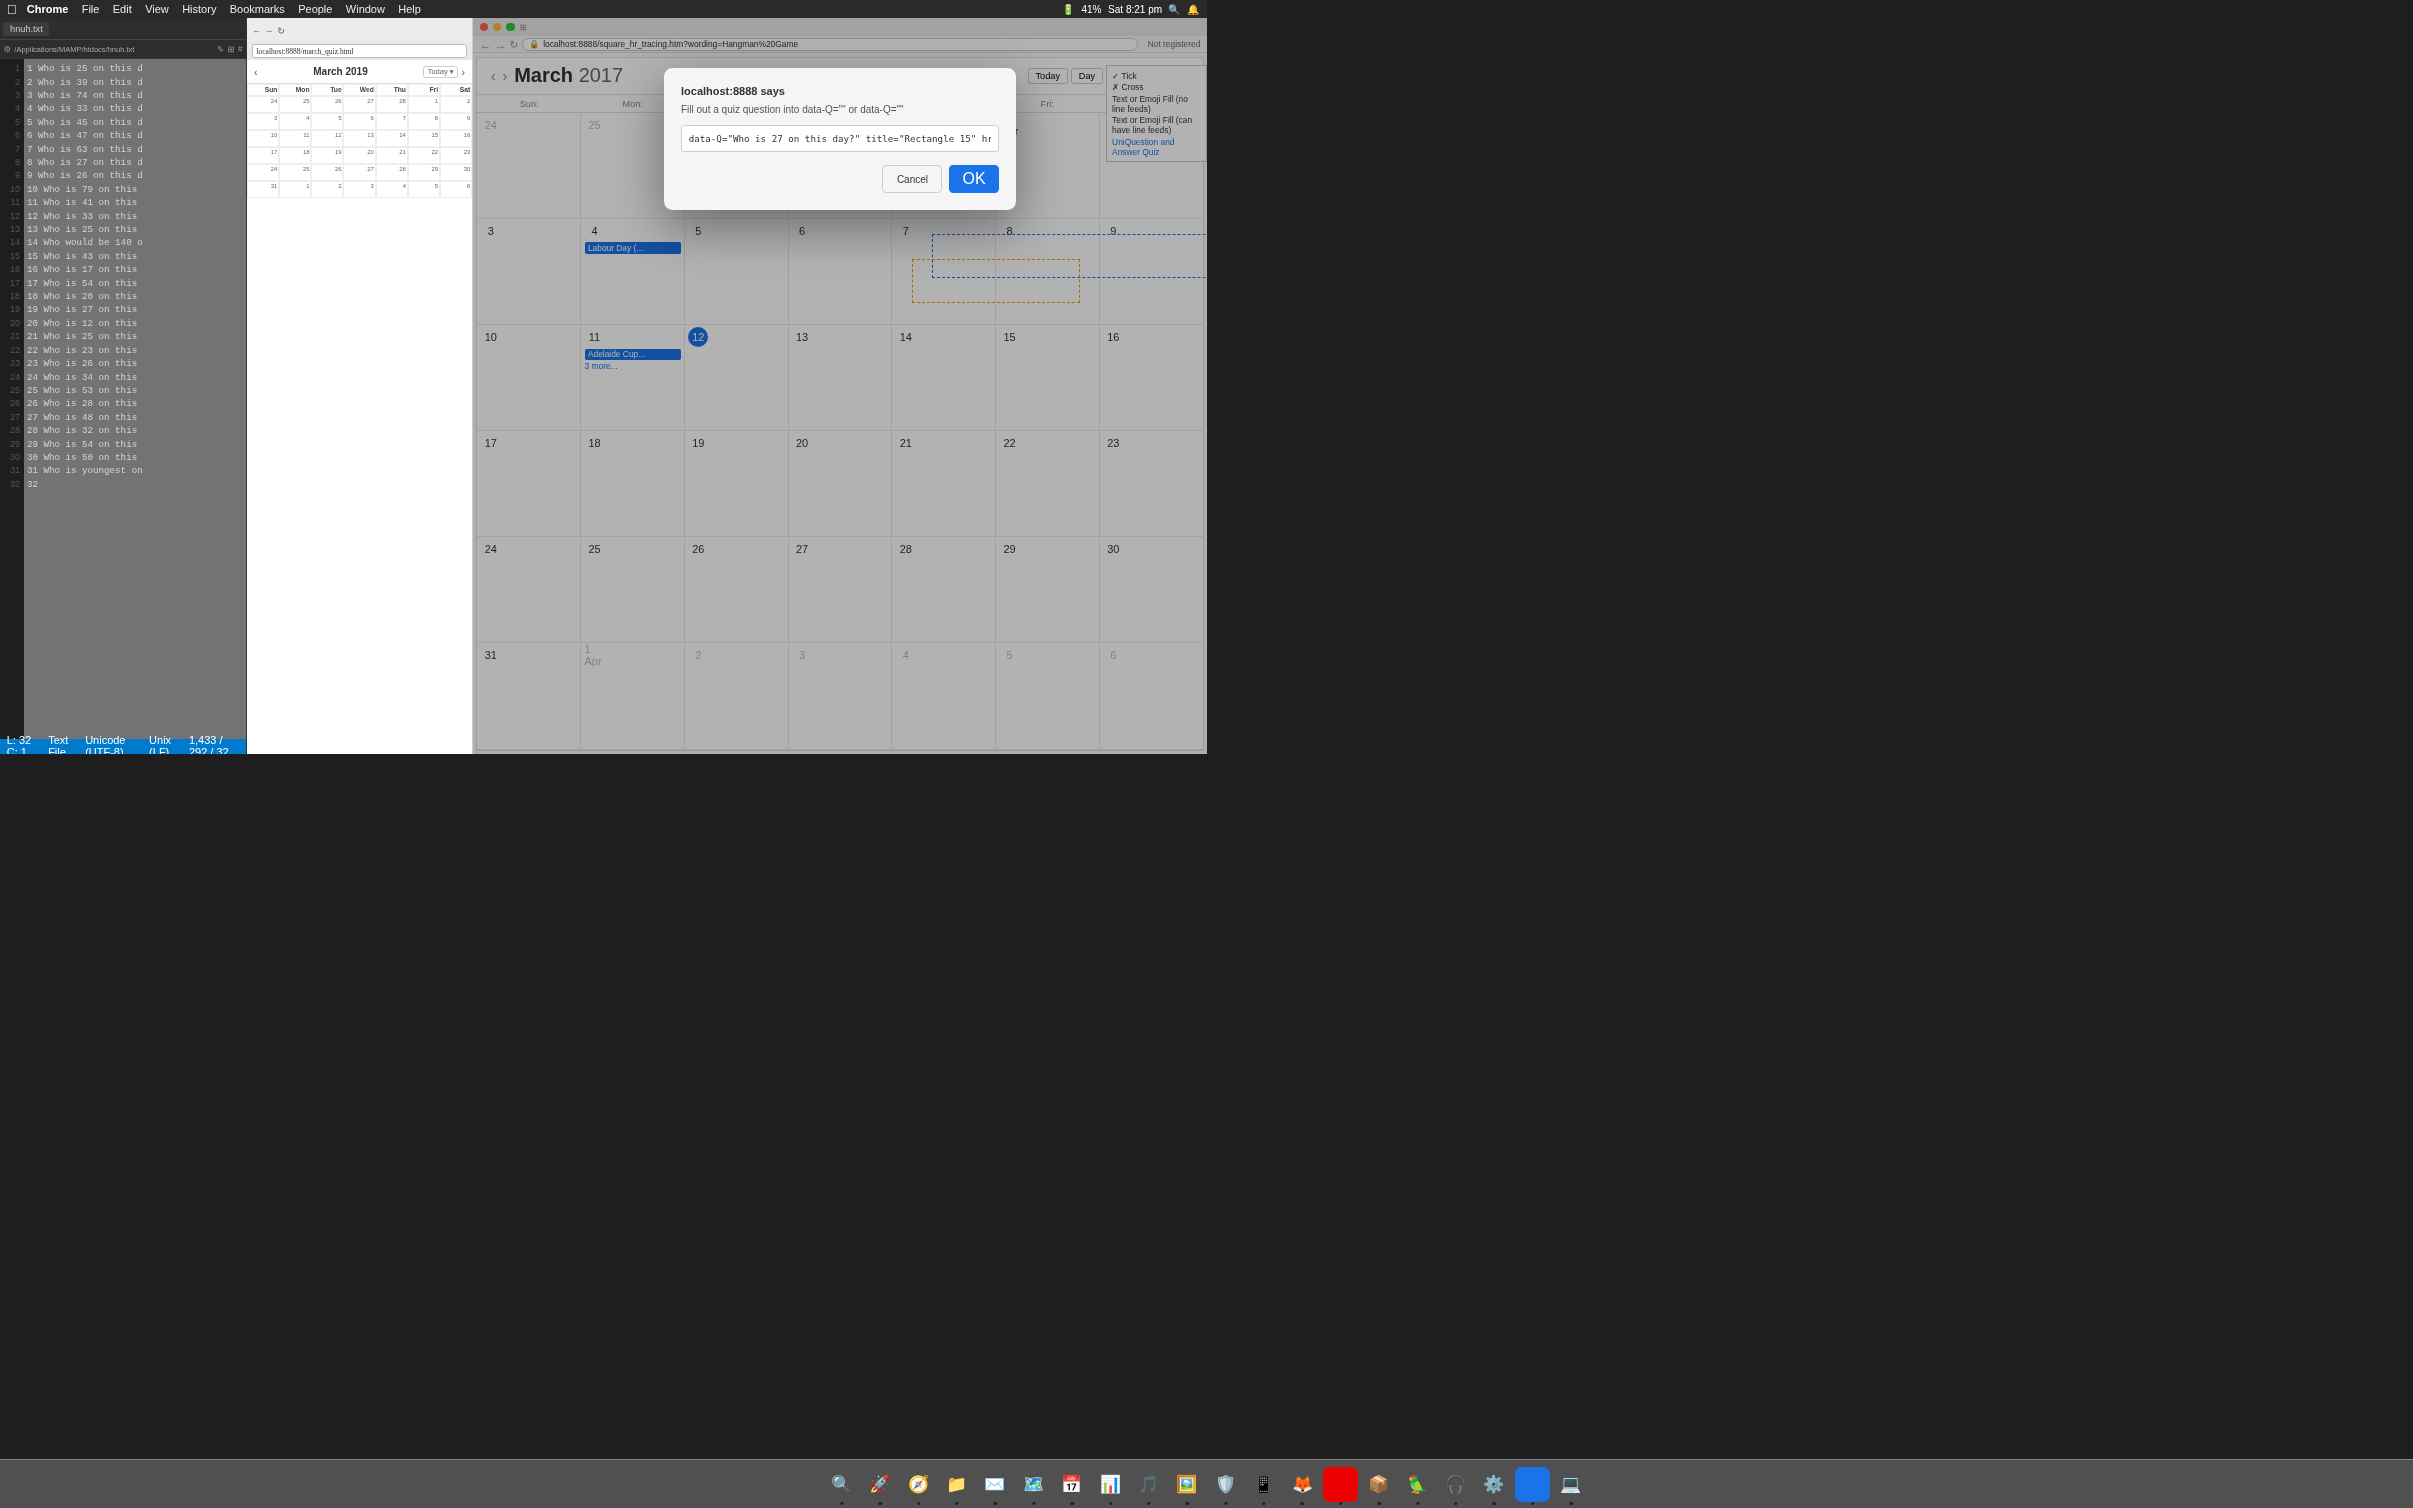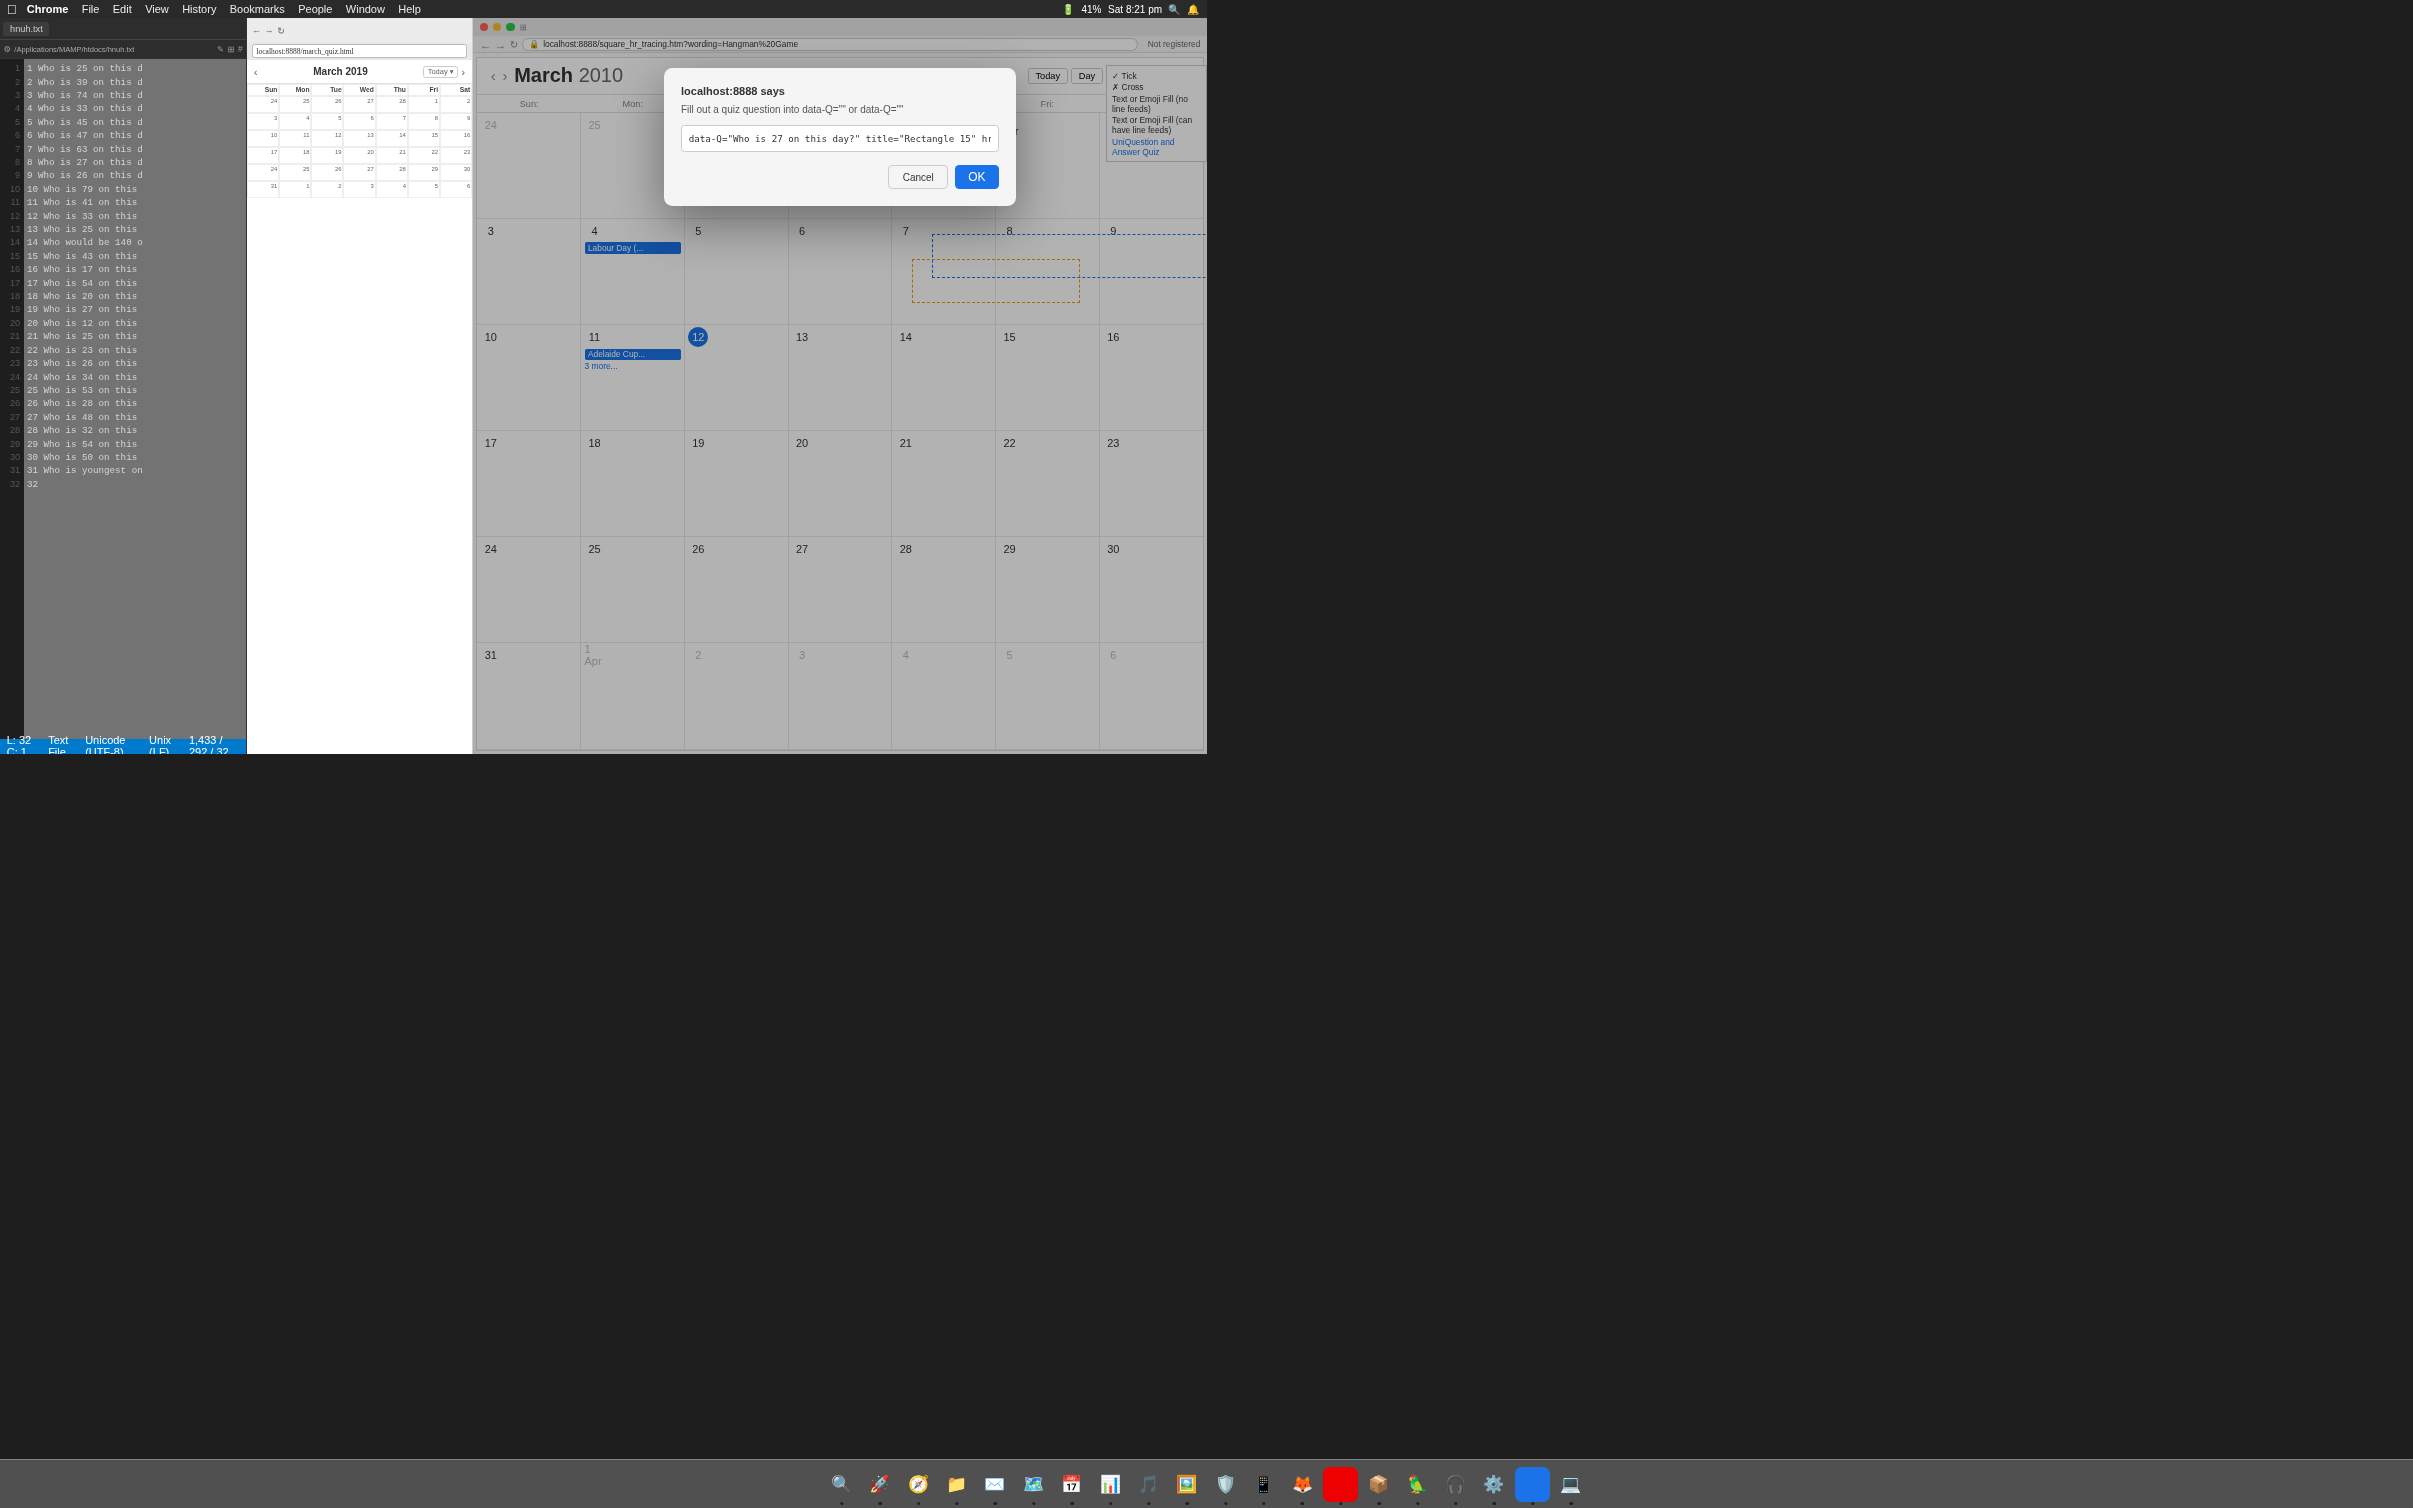--- a/index.html
+++ b/index.html
@@ -419,21 +419,21 @@
       cursor: pointer;
       color: #333;
     }
 
     .btn-ok {
       padding: 5px 13.4px;
       border: none;
       border-radius: 4.2px;
       background: #1a73e8;
       color: #fff;
-      font-size: 12px;
+      font-size: 16px;
       cursor: pointer;
       font-weight: 500;
     }
 
     
     .tooltip-panel {
       position: absolute;
       top: 47px;
       right: 0;
       width: 101px;
@@ -805,21 +805,21 @@
       </div>
     </div>
 
 
     <div class="cal-main-content">
 
       <div class="cal-main-header">
         <span style="font-size:15px;color:#888;cursor:pointer;">‹</span>
         <span style="font-size:15px;color:#888;cursor:pointer;">›</span>
         <span style="font-size:20px;font-weight:300;color:#333;">
-          <span style="font-weight:bold;">March</span>&nbsp;<span style="font-weight:300;color:#666;">2010</span>
+          <span style="font-weight:bold;">March</span>&nbsp;<span style="font-weight:300;color:#666;">2017</span>
         </span>
         <div style="margin-left:auto;display:flex;gap:3.4px;">
           <span style="font-size:9.2px;border:0.8px solid #ccc;padding:1.7px 6.7px;border-radius:2.5px;cursor:pointer;">Today</span>
           <span style="font-size:9.2px;border:0.8px solid #ccc;padding:1.7px 6.7px;border-radius:2.5px;cursor:pointer;">Day</span>
           <span style="font-size:9.2px;border:0.8px solid #ccc;padding:1.7px 6.7px;border-radius:2.5px;cursor:pointer;">Week</span>
           <span style="font-size:9.2px;border:0.8px solid #1a73e8;padding:1.7px 6.7px;border-radius:2.5px;cursor:pointer;color:#1a73e8;">Month</span>
         </div>
       </div>
 
       <div class="cal-day-headers">

